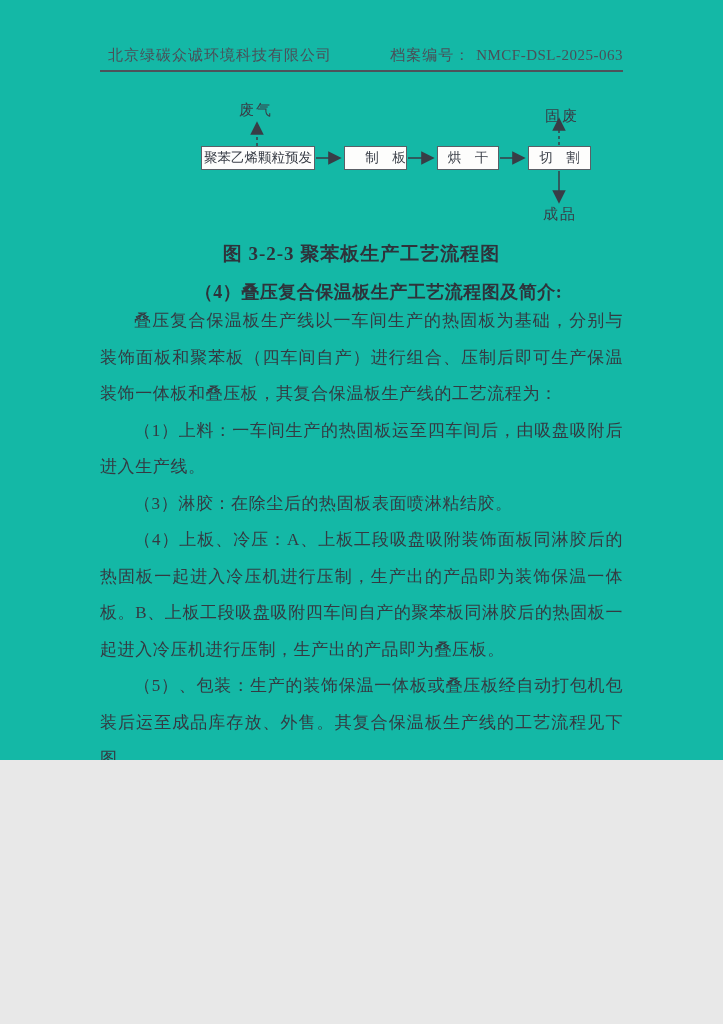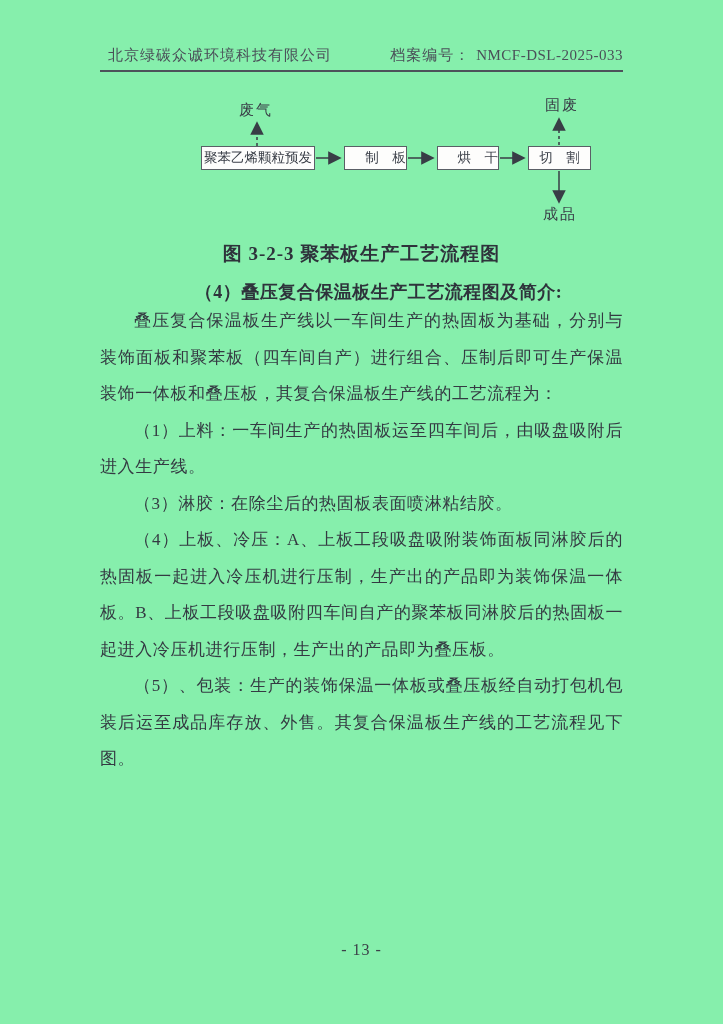--- a/index.html
+++ b/index.html
@@ -1,22 +1,22 @@
 <!DOCTYPE html>
 <html><head>
 <meta charset="utf-8">
 <style>
   * { margin: 0; padding: 0; box-sizing: border-box; }
   html, body { background: #e8e8e8; }
   .page {
     position: relative;
     width: 723px;
-    height: 1024px;
+    height: 760px;
     margin: 0 auto;
-    background: #86efac;
+    background: #14b8a6;
     font-family: "Liberation Serif", "DejaVu Serif", serif;
     color: #343a42;
     overflow: hidden;
   }
 
   
   .page-header {
     position: absolute;
     left: 100px;
     top: 46px;
@@ -41,37 +41,37 @@
     top: 95px;
     width: 723px;
     height: 135px;
     font-size: 15px;
     color: #383d46;
     margin-left: 40px;
   }
   .flowchart svg { position: absolute; left: 0; top: 0; }
   .fc-label { position: absolute; letter-spacing: 2px; }
   .fc-label.waste-gas   { left: 199px; top: 6px; }
-  .fc-label.solid-waste { left: 505px; top: 1px; }
+  .fc-label.solid-waste { left: 505px; top: 12px; }
   .fc-label.product     { left: 503px; top: 110px; }
   .fc-box {
     position: absolute;
     top: 51px;
     height: 24px;
     border: 1.5px solid #5a5f66;
     background: #fdfdfc;
     text-align: center;
     line-height: 21px;
     font-size: 13.5px;
     color: #383d46;
     white-space: nowrap;
   }
   .fc-box.b1 { left: 161px; width: 114px; }
   .fc-box.b2 { left: 304px; width: 63px; padding-left: 20px; }
-  .fc-box.b3 { left: 397px; width: 62px; text-align: right; }
+  .fc-box.b3 { left: 397px; width: 62px; }
   .fc-box.b4 { left: 488px; width: 63px; }
 
   
   .figure-caption {
     position: absolute;
     left: 0;
     top: 241px;
     width: 723px;
     text-align: center;
     font-weight: bold;
@@ -121,21 +121,21 @@
   }
 </style>
 </head>
 <body>
 
 <div class="page">
 
   <div class="page-header">
     <span class="left">北京绿碳众诚环境科技有限公司</span>
     <span class="right">
-      <span>档案编号：</span><span class="num">NMCF-DSL-2025-033</span>
+      <span>档案编号：</span><span class="num">NMCF-DSL-2025-063</span>
     </span>
   </div>
 
   <div class="flowchart">
     <svg width="723" height="135" viewBox="0 0 723 135">
       <defs>
         <marker id="arr" viewBox="0 0 10 10" refX="8" refY="5" markerWidth="9" markerHeight="9" orient="auto-start-reverse">
           <path d="M 0 0 L 10 5 L 0 10 z" fill="#383d46"></path>
         </marker>
       </defs>

